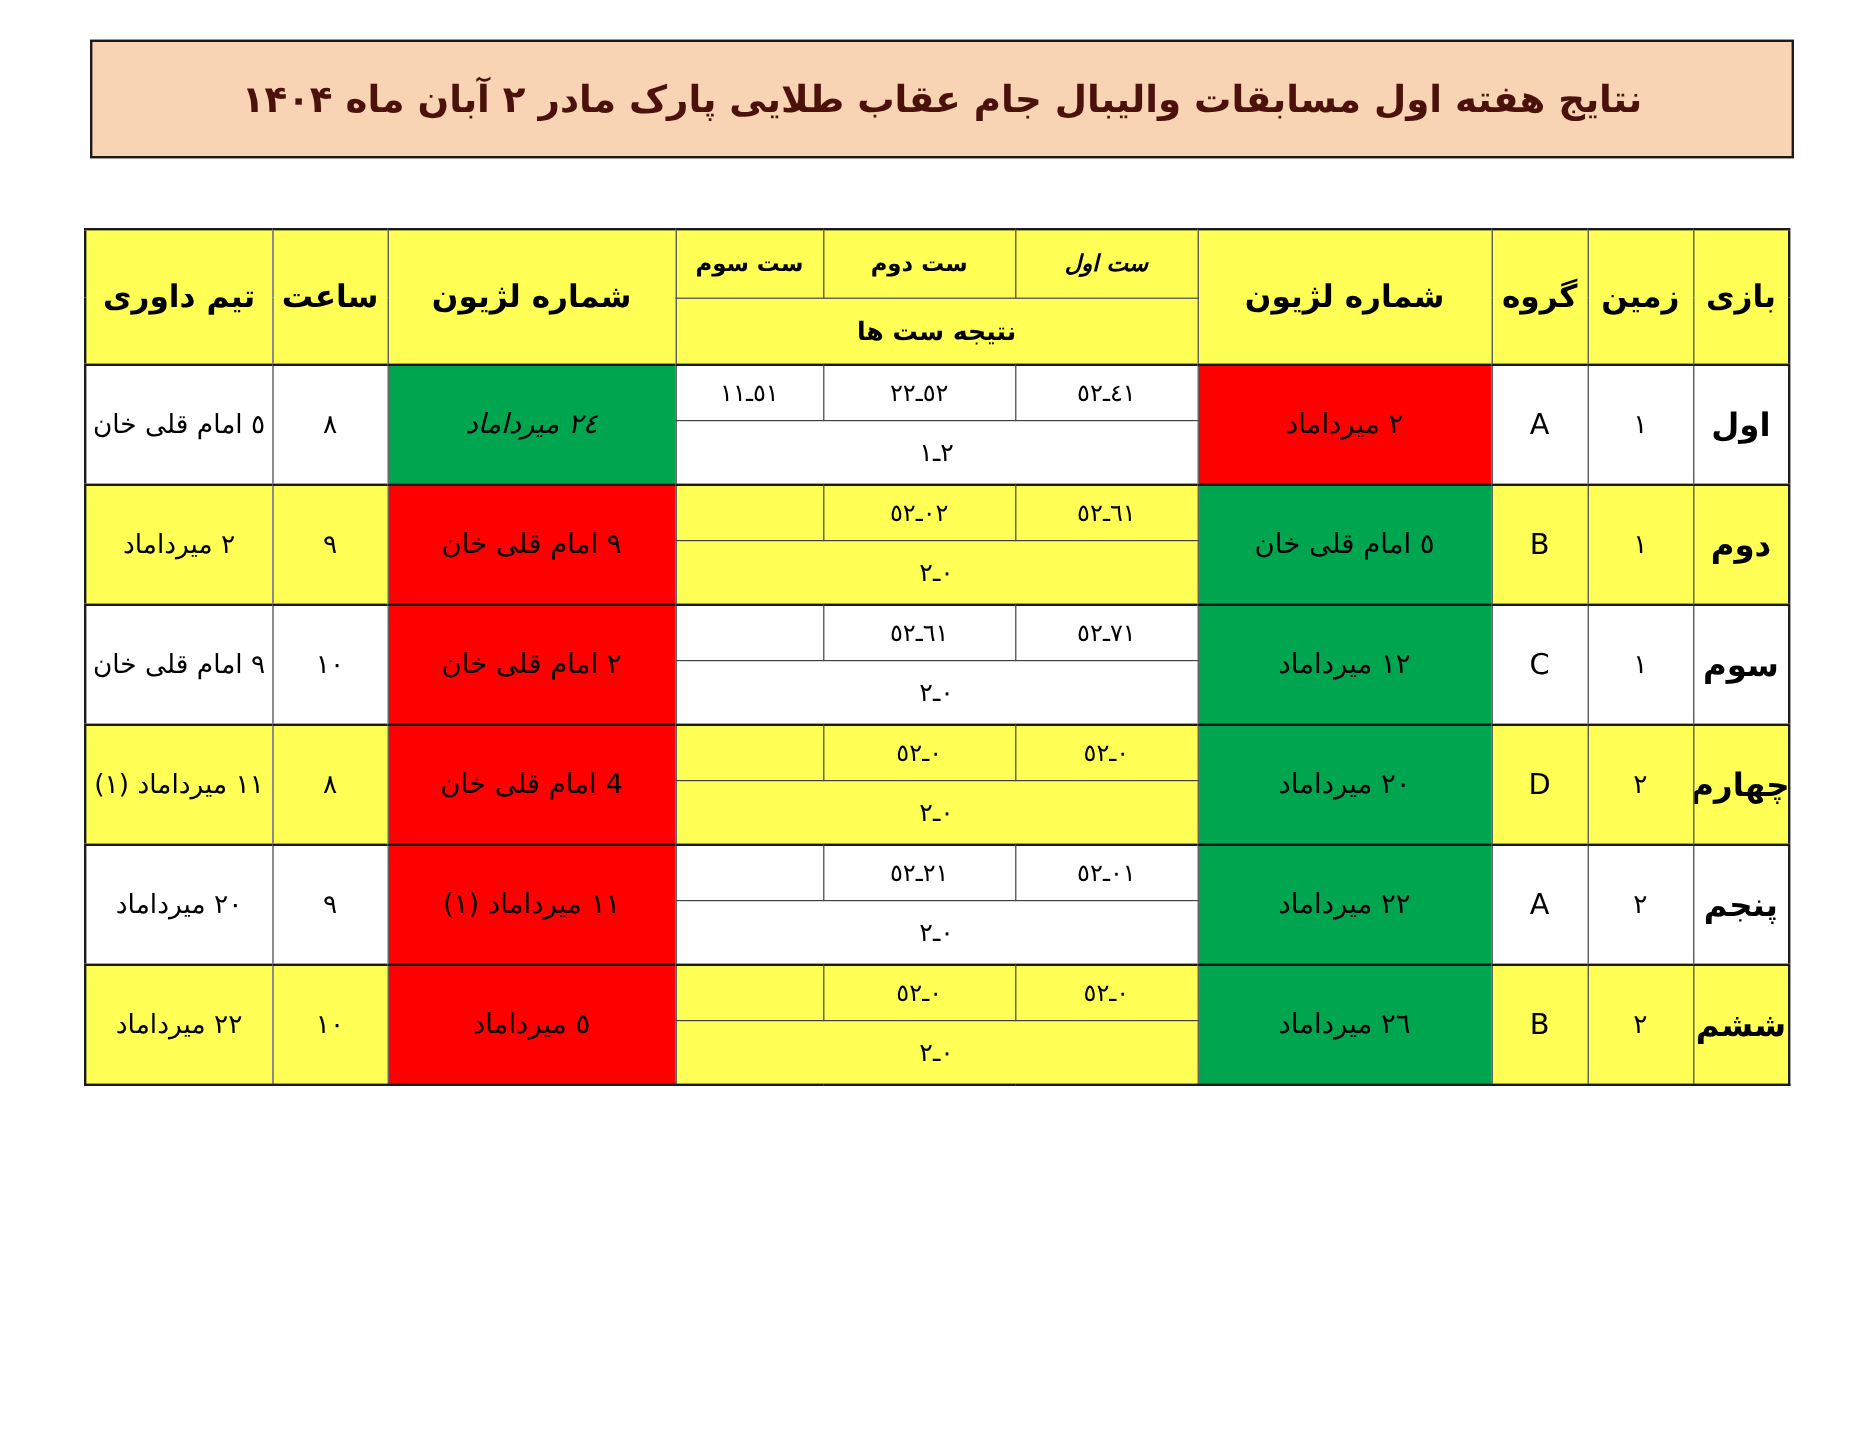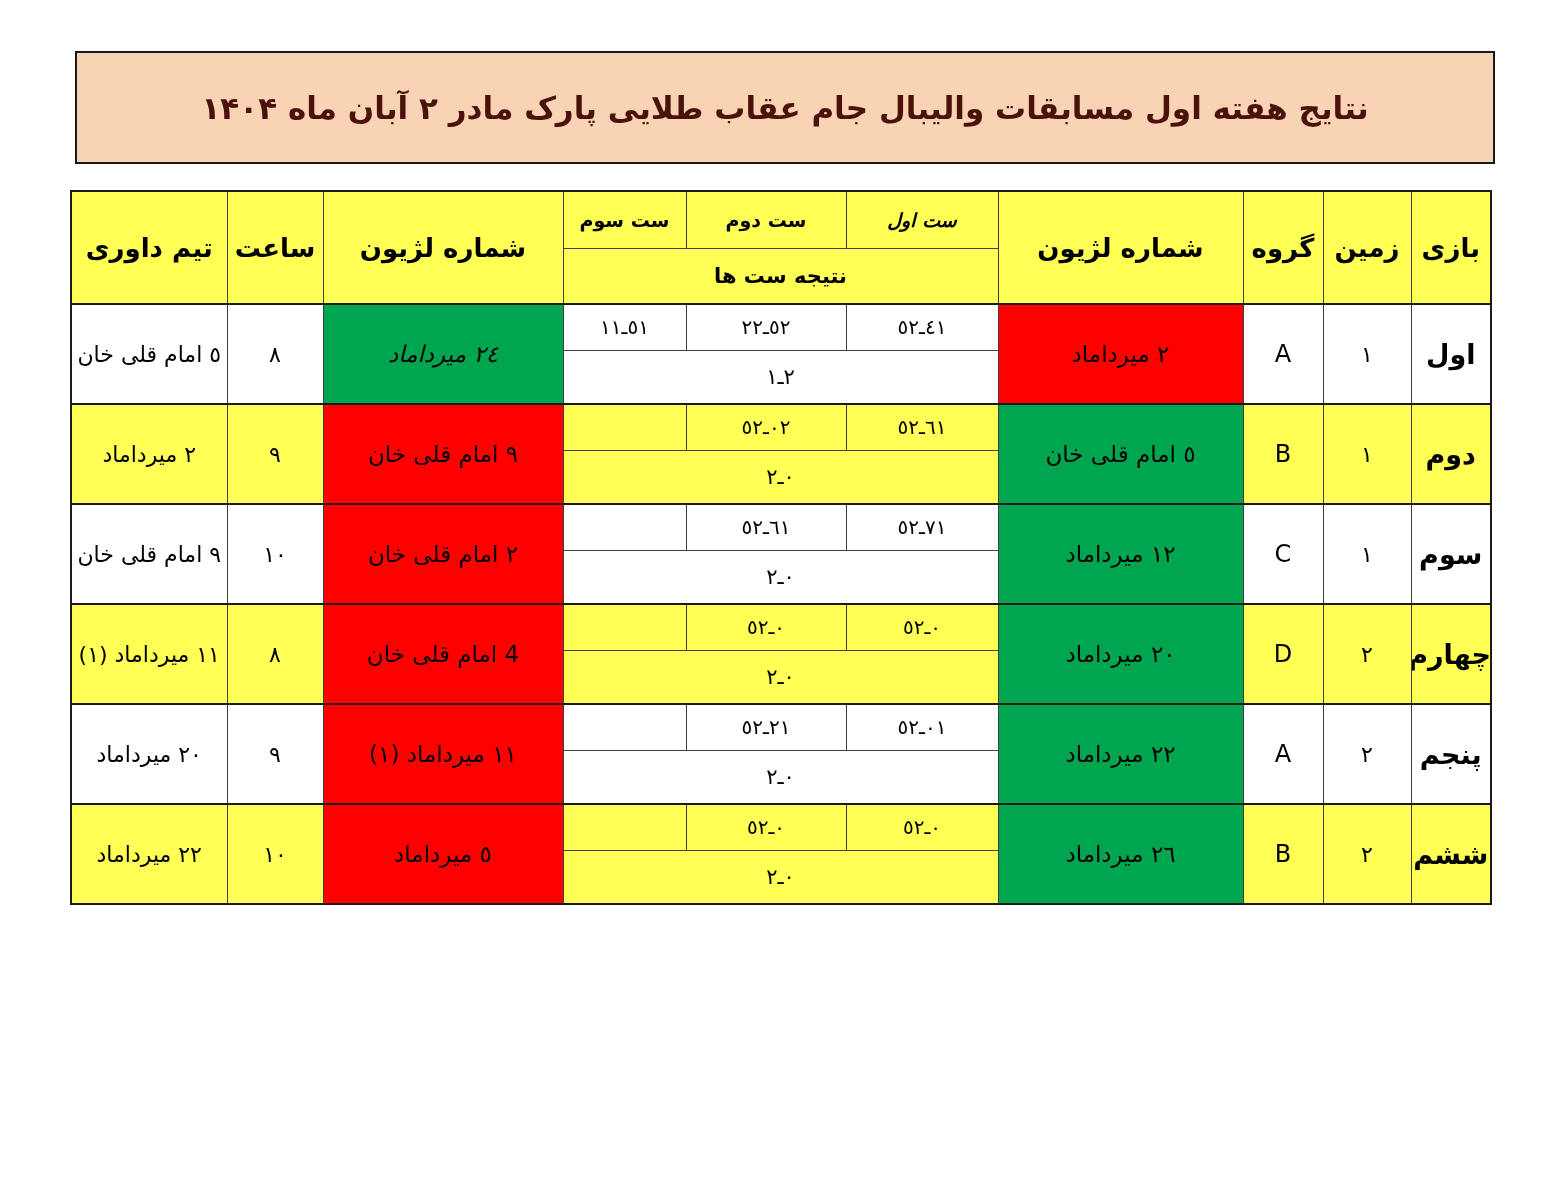--- a/index.html
+++ b/index.html
@@ -2,23 +2,23 @@
 <html lang="fa"><head>
 <meta charset="utf-8">
 <style>
   * { box-sizing: border-box; }
   html, body { margin: 0; padding: 0; width: 1553px; height: 1200px; }
   body { background: #ffffff; font-family: "DejaVu Sans", sans-serif; }
   .page { position: relative; width: 1553px; height: 1200px; background: #ffffff; overflow: hidden; }
 
   
   .title-box {
-    position: absolute; left: 75px; top: 33px; width: 1420px; height: 113px;
+    position: absolute; left: 75px; top: 33px; width: 1420px; height: 99px;
     border: 2px solid #1a1a1a;
-    display: flex; align-items: center; justify-content: center; margin-top: 18px;
+    display: flex; align-items: center; justify-content: center;
   }
   .title-text { direction: rtl; font-size: 31px; font-weight: bold; color: #4a120b; letter-spacing: 0.5px; }
 
   
   table.results {
     position: absolute; left: 70px; top: 190px; width: 1420px;
     border-collapse: collapse; direction: rtl; table-layout: fixed;
     background: #ffffff; border: 2.5px solid #1b1b1b;
   }
   .results th, .results td {

